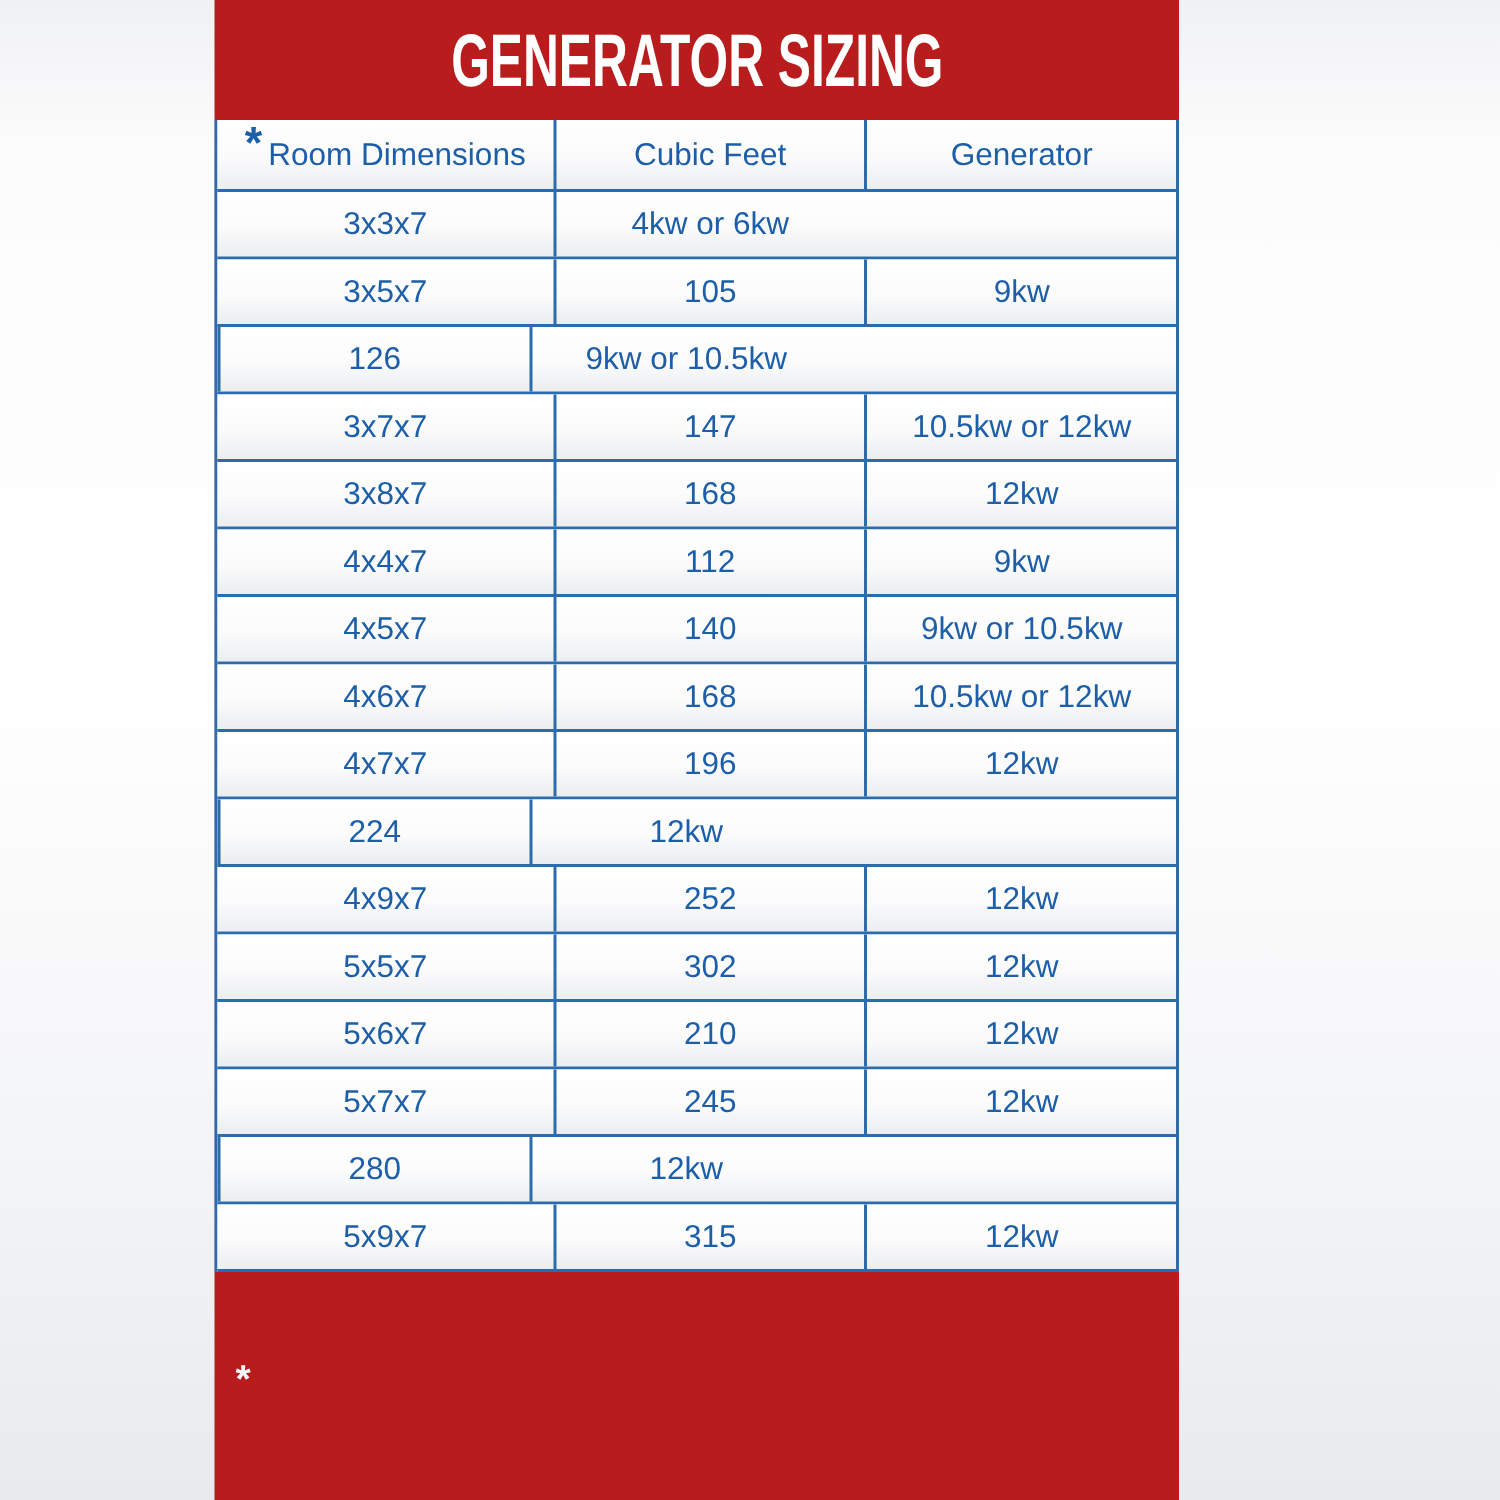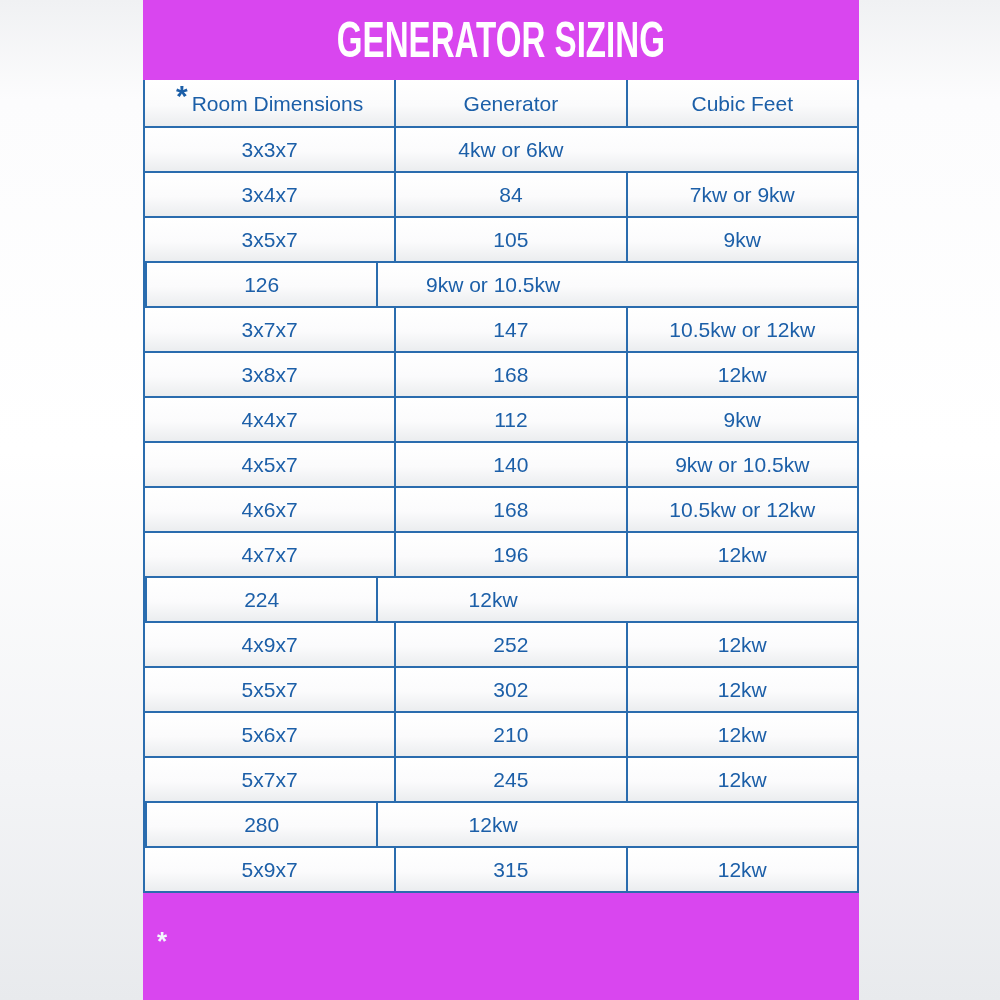--- a/index.html
+++ b/index.html
@@ -18,23 +18,23 @@
       #f3f4f6 78%,
       #e8eaed 100%);
     position: relative;
     overflow: hidden;
   }
 
   .panel {
     position: absolute;
     left: 143px;
     top: 0;
-    width: 716px;
+    width: 643px;
     height: 1000px;
-    background: #d946ef;
+    background: #b91c1c;
     display: flex;
     flex-direction: column;
   }
 
   .title-band {
     height: 80px;
     display: flex;
     align-items: center;
     justify-content: center;
     flex: 0 0 auto;
@@ -114,35 +114,30 @@
   <div class="title-band">
     <div class="title">GENERATOR SIZING</div>
   </div>
 
   <div class="sizing-table">
     <div class="t-row header">
       <div class="cell c1">
         <span class="hdr-asterisk">*</span>
         <span>Room Dimensions</span>
       </div>
+      <div class="cell c2">Cubic Feet</div>
       <div class="cell c3">Generator</div>
-      <div class="cell c2">Cubic Feet</div>
     </div>
 
     <div id="table-body">
   <div class="t-row">
     <div class="cell c1">3x3x7</div>
     <div class="cell c3">4kw or 6kw</div>
   </div>
 
-  <div class="t-row">
-    <div class="cell c1">3x4x7</div>
-    <div class="cell c2">84</div>
-    <div class="cell c3">7kw or 9kw</div>
-  </div>
 
   <div class="t-row">
     <div class="cell c1">3x5x7</div>
     <div class="cell c2">105</div>
     <div class="cell c3">9kw</div>
   </div>
 
   <div class="t-row">
     <div class="cell c2">126</div>
     <div class="cell c3">9kw or 10.5kw</div>

